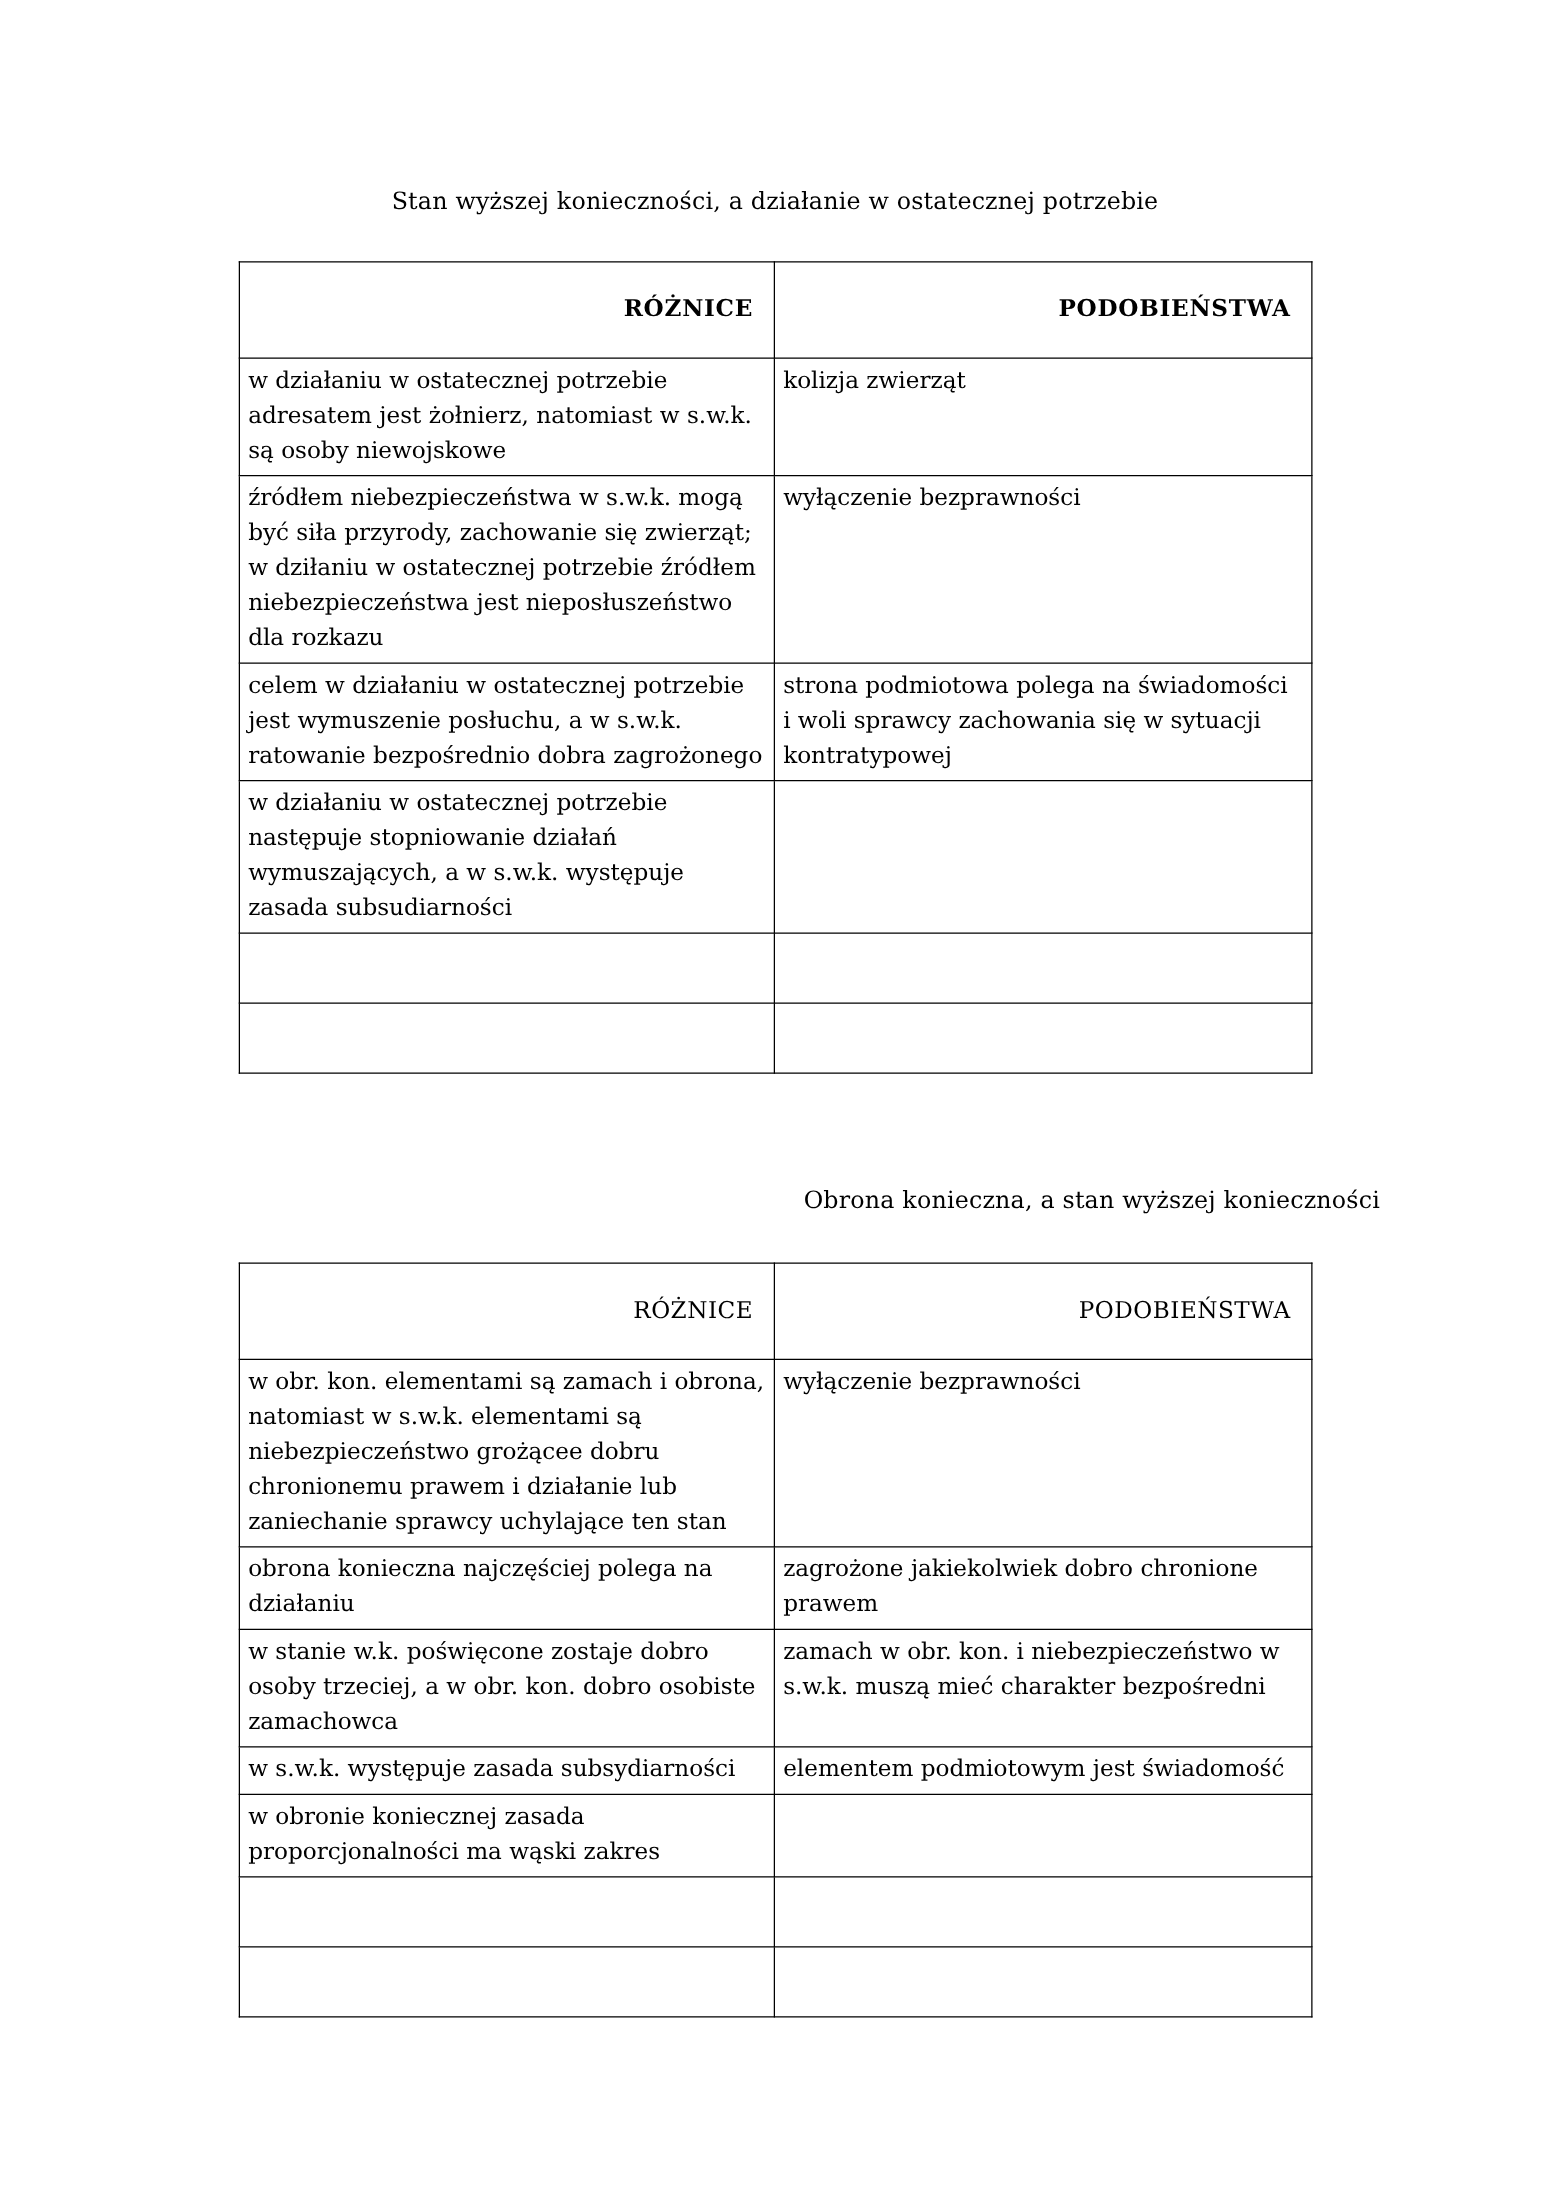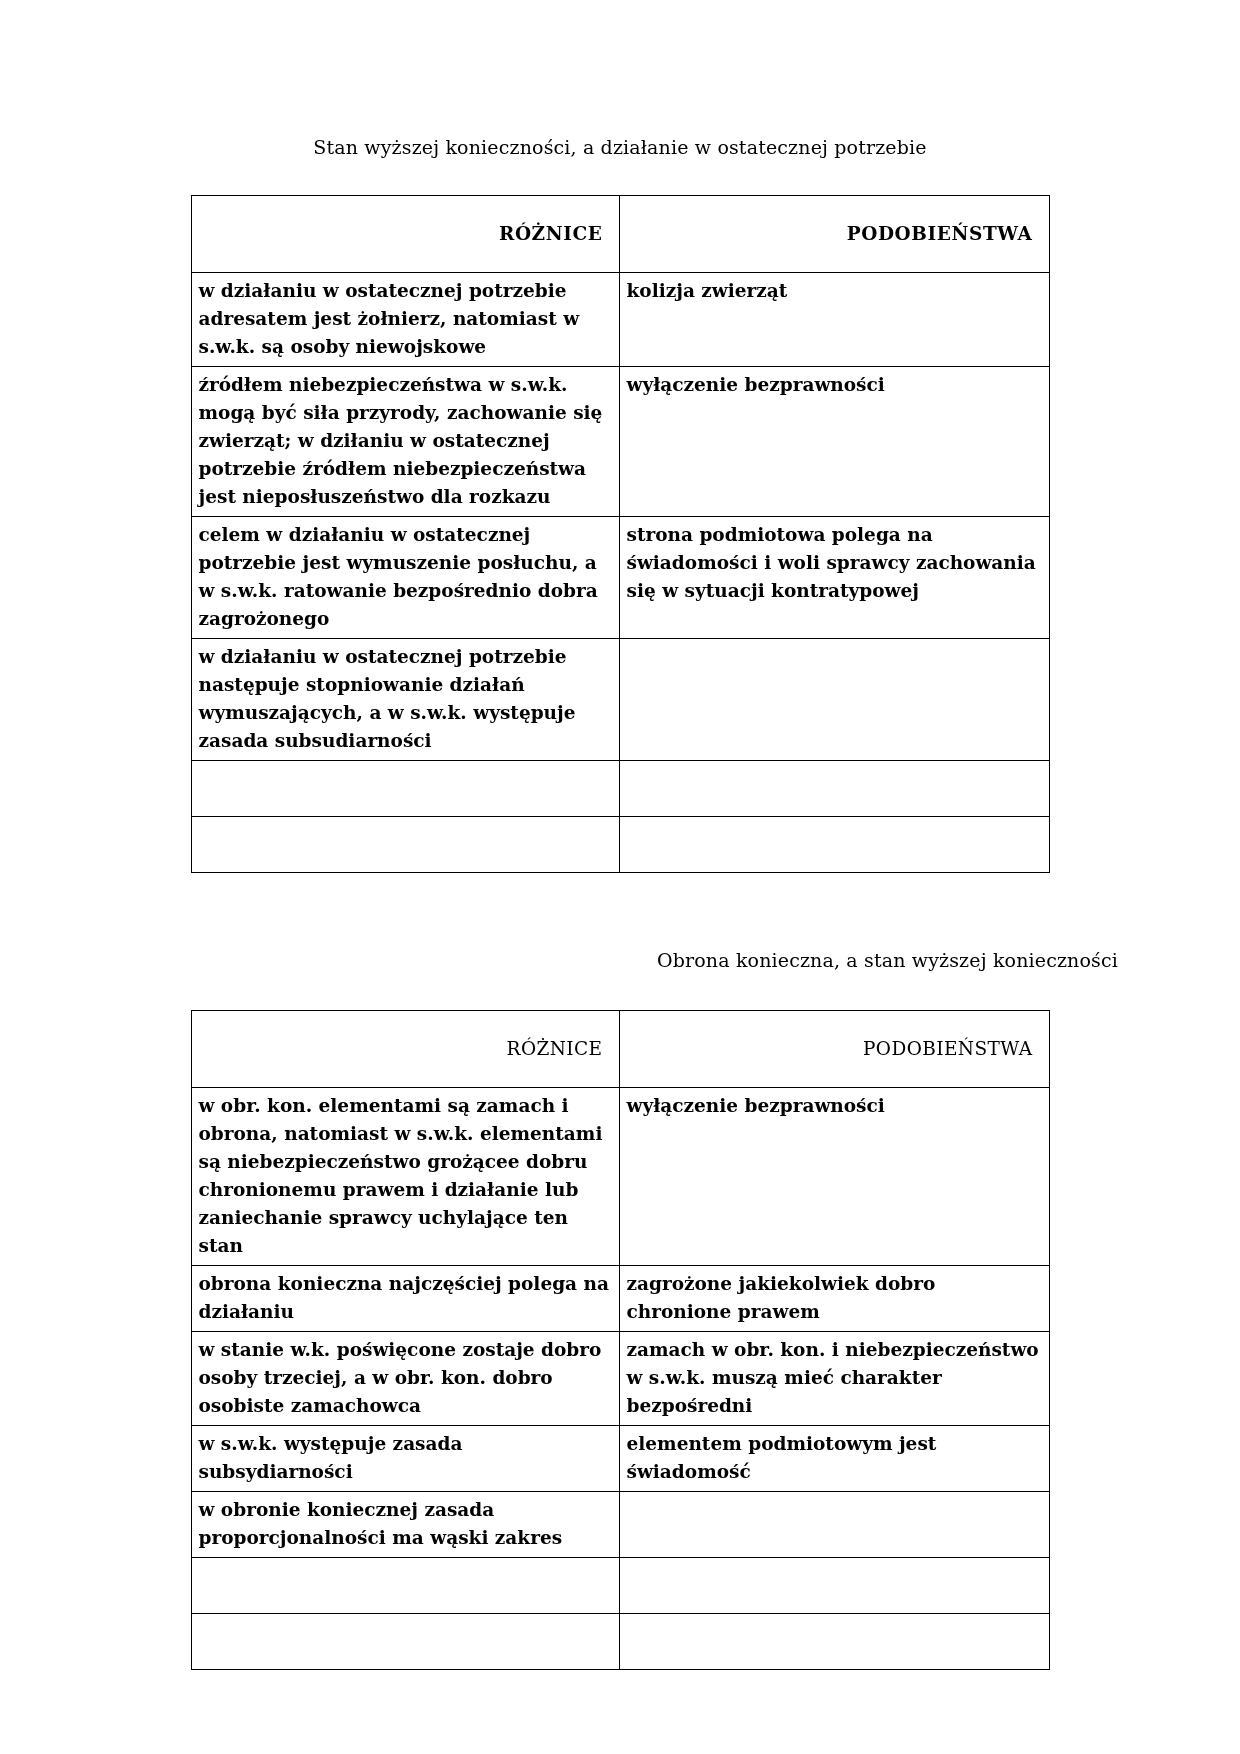--- a/index.html
+++ b/index.html
@@ -17,21 +17,21 @@
   .page {
     position: relative;
     width: 1240px;
     height: 1754px;
     box-sizing: border-box;
     padding: 0;
   }
 
   
   .section {
-    margin: 2px;
+    margin: 16px;
   }
   .section-title {
     text-align: center;
     font-size: 19px;
     line-height: 24px;
     letter-spacing: 0.15px;
     font-weight: 400;
     padding: 0 120px;
   }
   #section-1 .section-title { padding-top: 133px; }
@@ -71,21 +71,20 @@
   .hdr-plain { font-weight: 400; font-size: 20px;   letter-spacing: 0.4px; }
 
   .cmp-table td.empty-cell {
     height: 46px;
   }
   .cmp-table tr.filler-row td { height: 46px; }
 
   .cell-text {
     display: block;
     white-space: pre-line;
-    font-weight: bold;
   }
 </style>
 </head>
 <body>
 
 <div class="page">
 
   <div class="section" id="section-1">
     <div class="section-title">Stan wyższej konieczności, a działanie w ostatecznej potrzebie</div>
 

